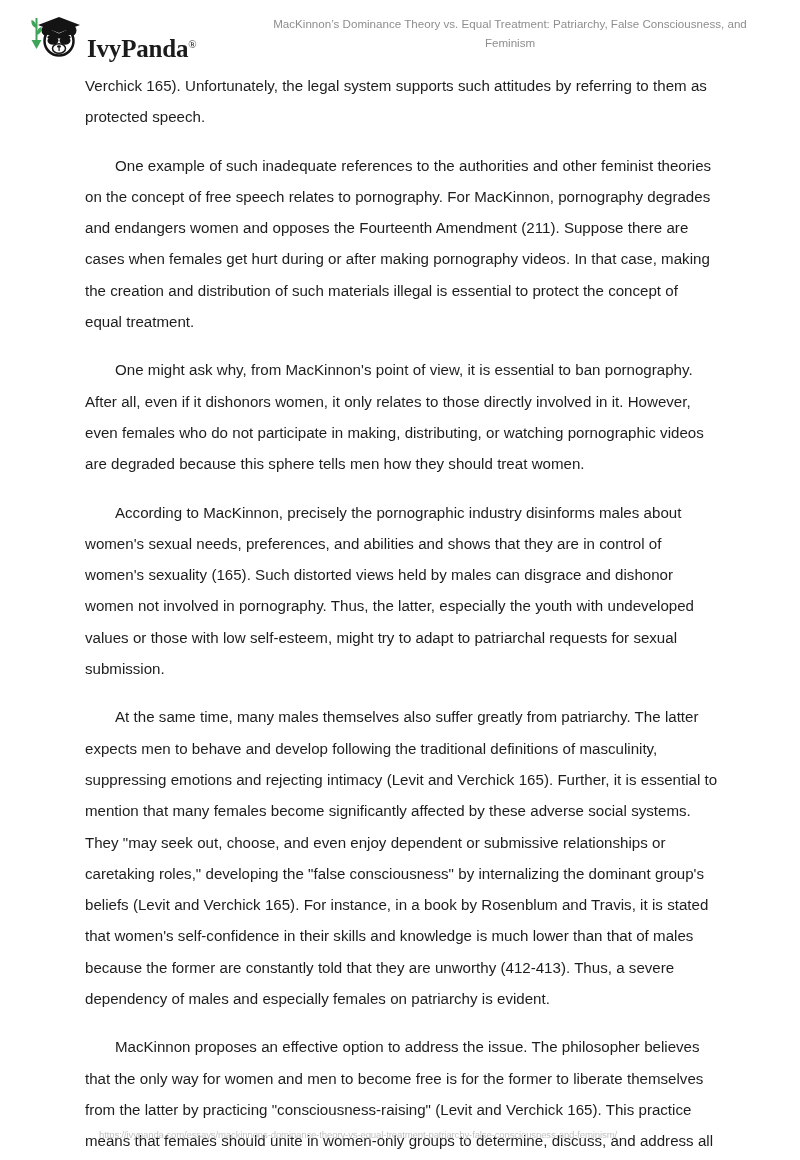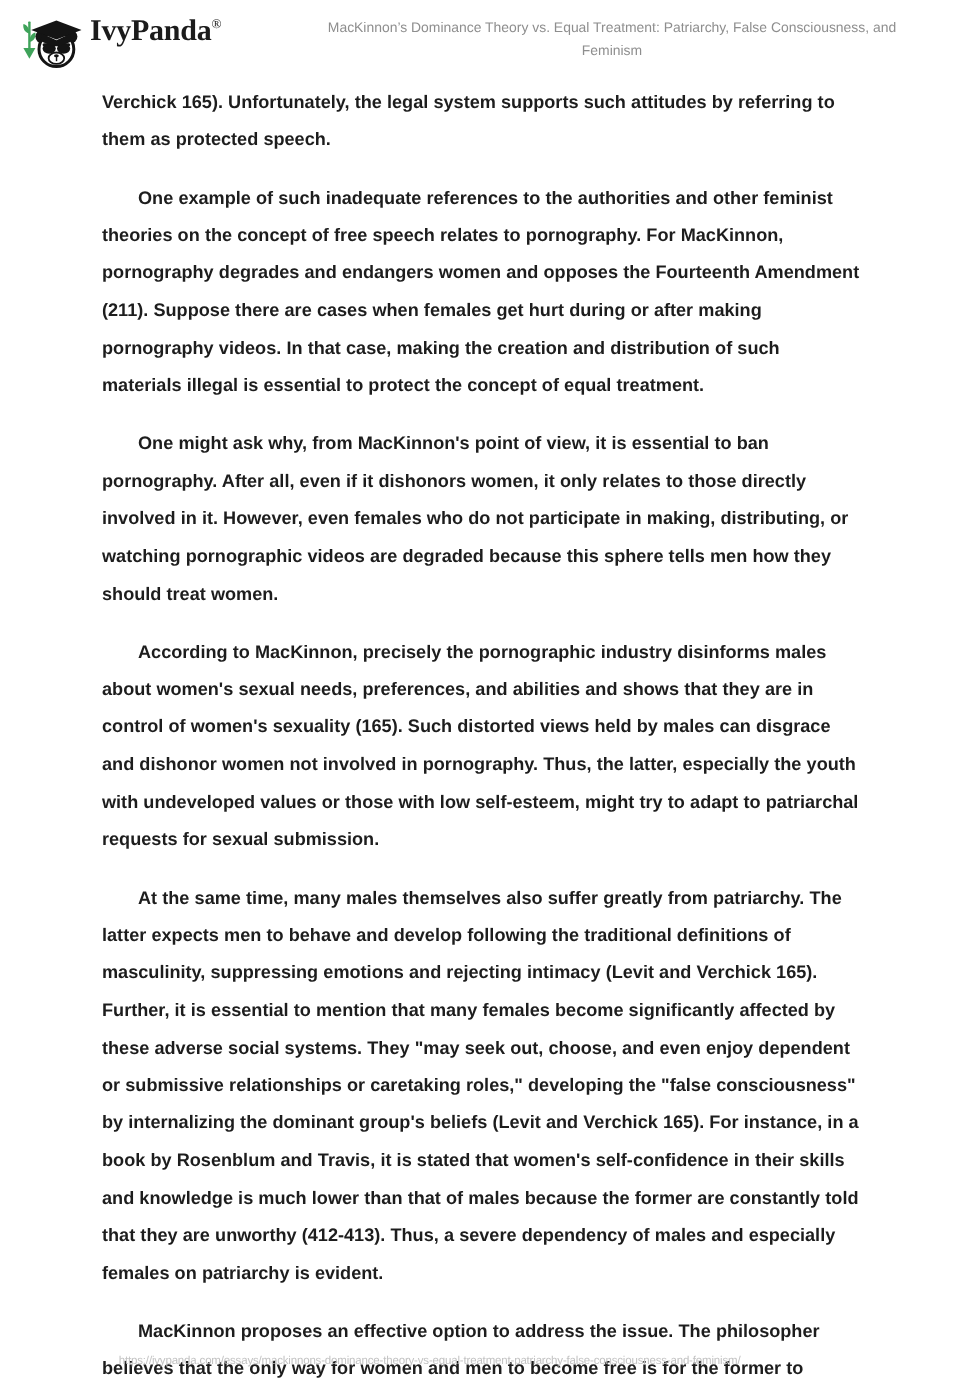--- a/index.html
+++ b/index.html
@@ -22,24 +22,24 @@
     top: 0;
     left: 0;
     width: 800px;
     height: 70px;
     display: flex;
     align-items: flex-start;
   }
 
   .brand {
     position: absolute;
-    left: 18px;
+    left: 30px;
     top: 13px;
     display: flex;
-    align-items: flex-start;
+    align-items: flex-end;
     gap: 7px;
   }
   .brand-mark {
     width: 50px;
     height: 48px;
     display: block;
     flex: none;
   }
   .brand-wordmark {
     font-family: "Liberation Serif", serif;
@@ -76,21 +76,20 @@
     top: 70px;
     width: 634px;
   }
   .paragraph {
     font-size: 15.1px;
     line-height: 31.3px;
     color: #1d1d1d;
     margin: 0;
     text-align: left;
     word-spacing: 0.1px;
-    font-weight: bold;
   }
   .paragraph + .paragraph {
     margin-top: 17px;
   }
   .paragraph.indented {
     text-indent: 30px;
   }
 
   
   .page-footer {

